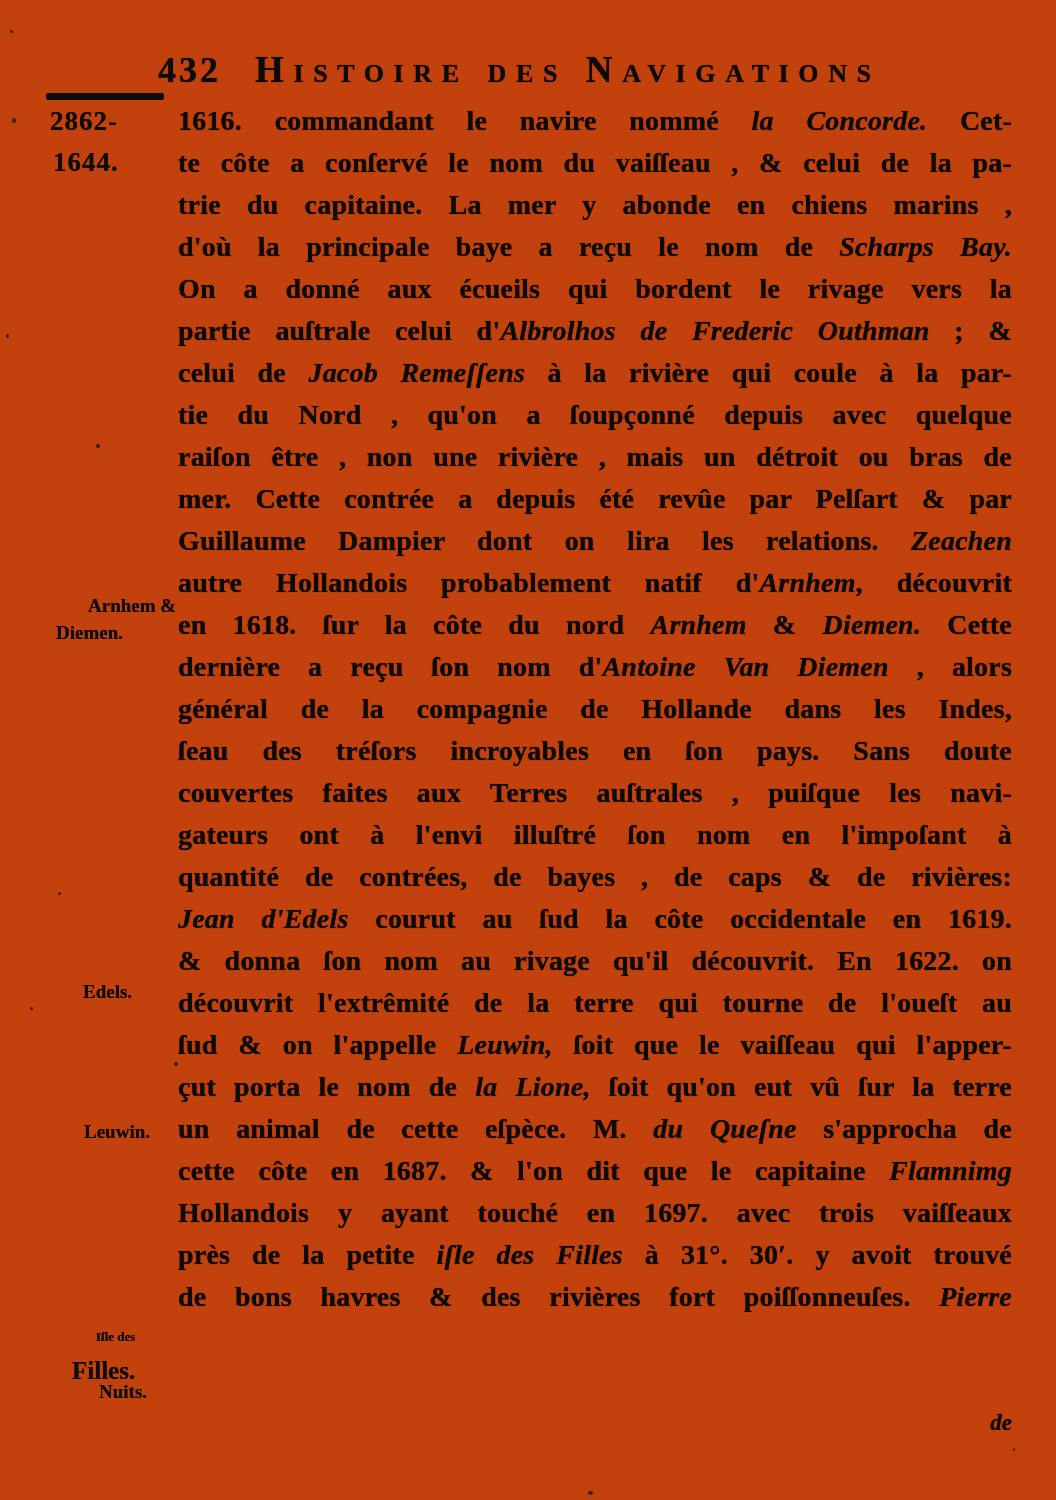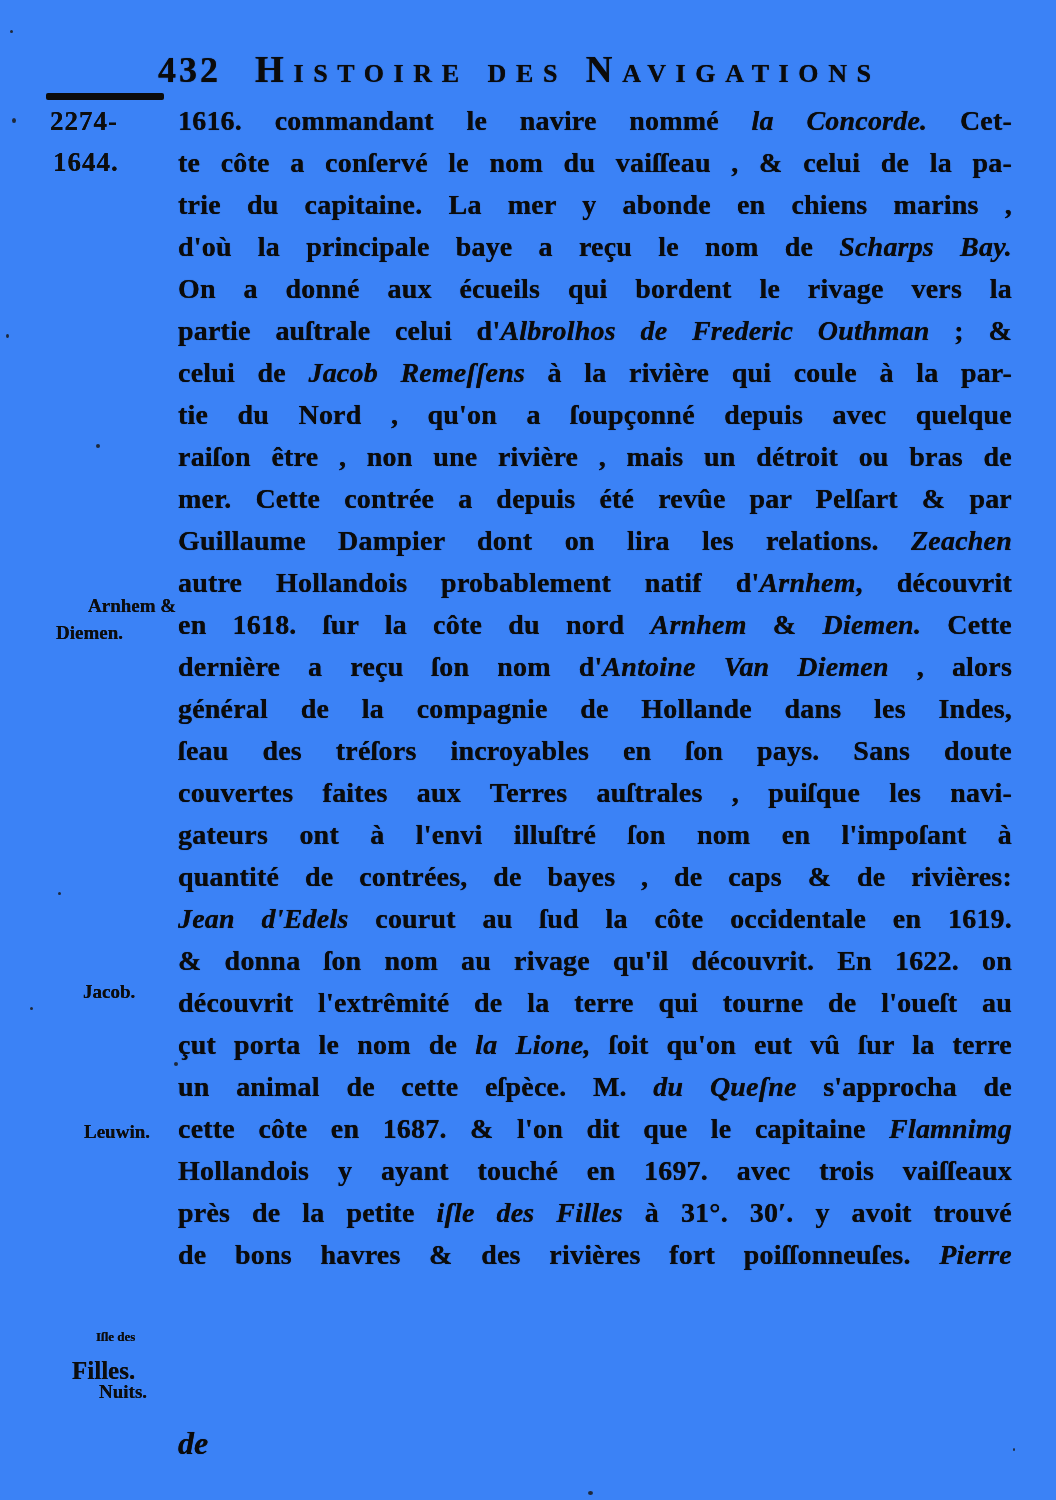--- a/index.html
+++ b/index.html
@@ -1,20 +1,20 @@
 <!DOCTYPE html>
 <html><head>
 <meta charset="utf-8">
 <style>
   html,body{margin:0;padding:0;}
   body{background:#e8e8e4;}
   .page{
     position:relative;
     width:1056px;height:1500px;
-    background:#3b82f6;
+    background:#c2410c;
     color:#0b0b0b;
     font-family:"Liberation Serif","DejaVu Serif",serif;
     overflow:hidden;
   }
   
   .header{
     position:absolute;top:48px;left:158px;right:40px;
     white-space:nowrap;
   }
   .pageno{
@@ -56,24 +56,23 @@
     text-shadow:0 0 0.7px rgba(0,0,0,.85);
   }
   .line{
     text-align:justify;
     text-align-last:justify;
     height:42px;overflow:hidden;
   }
   .it{font-style:italic;}
   .catchword{
     position:absolute;left:178px;top:1402px;width:834px;
-    font-size:32px;line-height:42px;font-weight:700;font-style:italic;
-    text-align:left;
+    font-size:23px;line-height:42px;font-weight:700;font-style:italic;
+    text-align:right;
     text-shadow:0 0 0.7px rgba(0,0,0,.85);
-    margin-top:20px;
   }
   
   .spk{position:absolute;background:#1a1a1a;border-radius:50%;opacity:.85;}
   .s1{left:12px;top:118px;width:4px;height:5px;}
   .s2{left:6px;top:334px;width:3px;height:4px;}
   .s3{left:96px;top:444px;width:4px;height:4px;}
   .s4{left:58px;top:892px;width:3px;height:3px;}
   .s5{left:174px;top:1062px;width:4px;height:4px;}
   .s6{left:588px;top:1491px;width:5px;height:4px;}
   .s7{left:1013px;top:1448px;width:2px;height:3px;}
@@ -84,25 +83,25 @@
 <body>
 
 <div class="page">
 
   <div class="header">
     <span class="pageno">432</span><span class="running-title">Histoire des Navigations</span>
   </div>
 
   <div class="margin-rule"></div>
 
-  <div class="mnote mn-y1">2274-</div>
+  <div class="mnote mn-y1">2862-</div>
   <div class="mnote mn-y2">1644.</div>
   <div class="mnote mn-a1">Arnhem &amp;</div>
   <div class="mnote mn-a2">Diemen.</div>
-  <div class="mnote mn-e">Jacob.</div>
+  <div class="mnote mn-e">Edels.</div>
   <div class="mnote mn-l">Leuwin.</div>
   <div class="mnote mn-i1">Iſle des</div>
   <div class="mnote mn-i2">Filles.</div>
   <div class="mnote mn-n">Nuits.</div>
 
   <div class="body">
       <div class="line"><span>1616. commandant le navire nommé </span><span class="it">la Concorde.</span><span> Cet-</span></div>
       <div class="line"><span>te côte a conſervé le nom du vaiſſeau , &amp; celui de la pa-</span></div>
       <div class="line"><span>trie du capitaine. La mer y abonde en chiens marins ,</span></div>
       <div class="line"><span>d'où la principale baye a reçu le nom de </span><span class="it">Scharps Bay.</span></div>
@@ -117,20 +116,21 @@
       <div class="line"><span>en 1618. ſur la côte du nord </span><span class="it">Arnhem</span><span> &amp; </span><span class="it">Diemen.</span><span> Cette</span></div>
       <div class="line"><span>dernière a reçu ſon nom d'</span><span class="it">Antoine Van Diemen</span><span> , alors</span></div>
       <div class="line"><span>général de la compagnie de Hollande dans les Indes,</span></div>
       <div class="line"><span>ſeau des tréſors incroyables en ſon pays. Sans doute</span></div>
       <div class="line"><span>couvertes faites aux Terres auſtrales , puiſque les navi-</span></div>
       <div class="line"><span>gateurs ont à l'envi illuſtré ſon nom en l'impoſant à</span></div>
       <div class="line"><span>quantité de contrées, de bayes , de caps &amp; de rivières:</span></div>
       <div class="line"><span class="it">Jean d'Edels</span><span> courut au ſud la côte occidentale en 1619.</span></div>
       <div class="line"><span>&amp; donna ſon nom au rivage qu'il découvrit. En 1622. on</span></div>
       <div class="line"><span>découvrit l'extrêmité de la terre qui tourne de l'oueſt au</span></div>
+      <div class="line"><span>ſud &amp; on l'appelle </span><span class="it">Leuwin,</span><span> ſoit que le vaiſſeau qui l'apper-</span></div>
       <div class="line"><span>çut porta le nom de </span><span class="it">la Lione,</span><span> ſoit qu'on eut vû ſur la terre</span></div>
       <div class="line"><span>un animal de cette eſpèce. M. </span><span class="it">du Queſne</span><span> s'approcha de</span></div>
       <div class="line"><span>cette côte en 1687. &amp; l'on dit que le capitaine </span><span class="it">Flamnimg</span></div>
       <div class="line"><span>Hollandois y ayant touché en 1697. avec trois vaiſſeaux</span></div>
       <div class="line"><span>près de la petite </span><span class="it">iſle des Filles</span><span> à 31°. 30′. y avoit trouvé</span></div>
       <div class="line"><span>de bons havres &amp; des rivières fort poiſſonneuſes. </span><span class="it">Pierre</span></div>
     </div>
 
   <div class="catchword">de</div>
 

